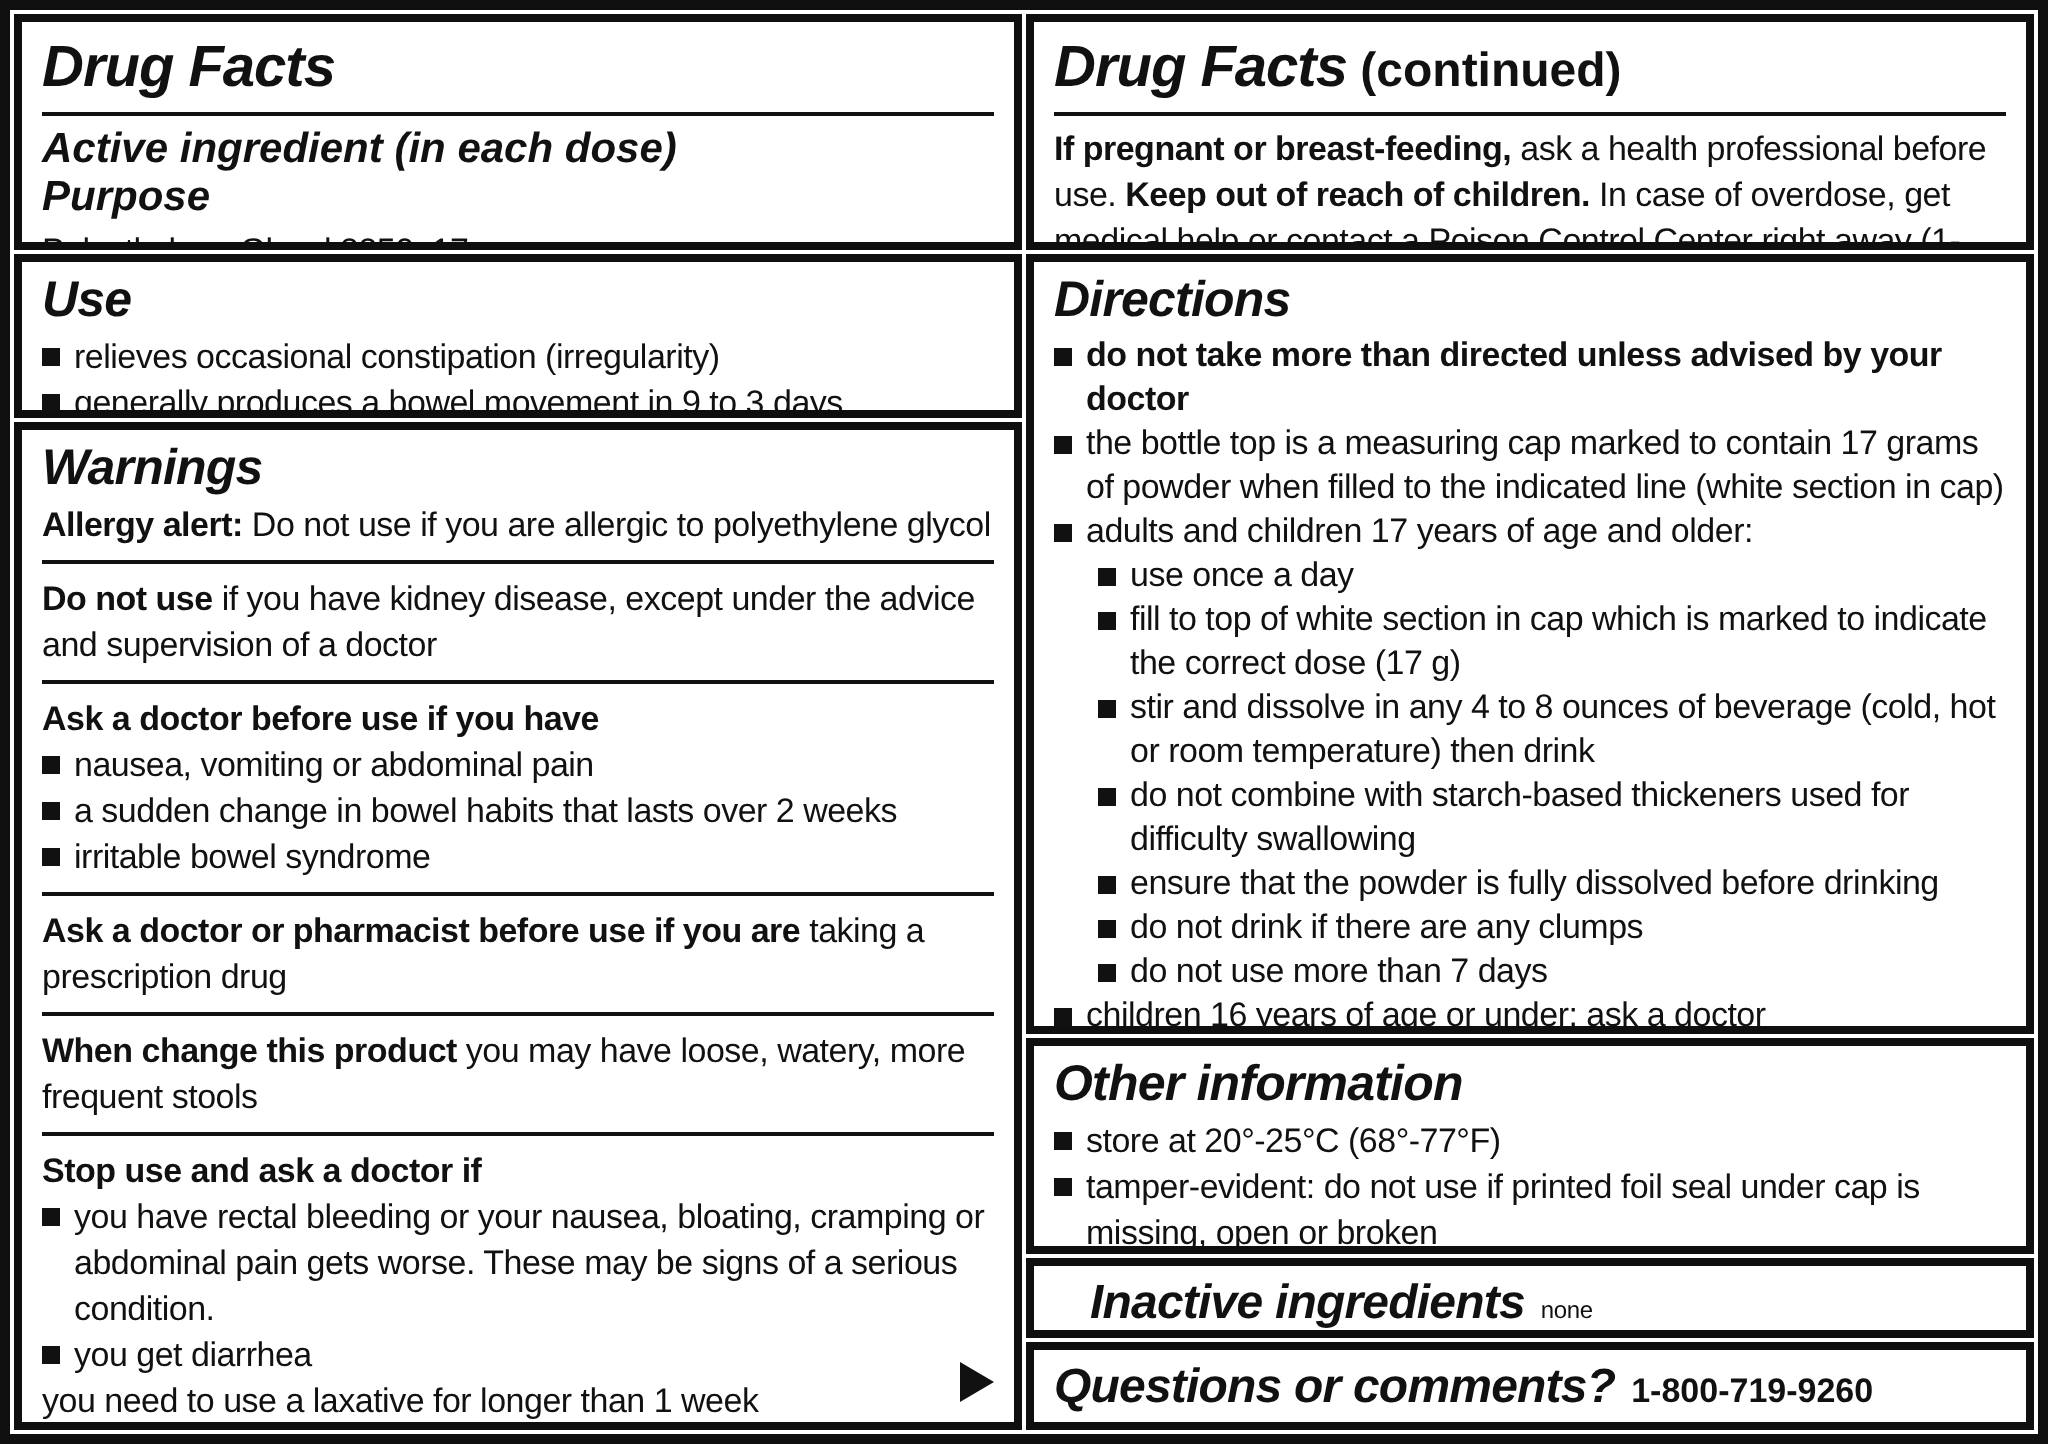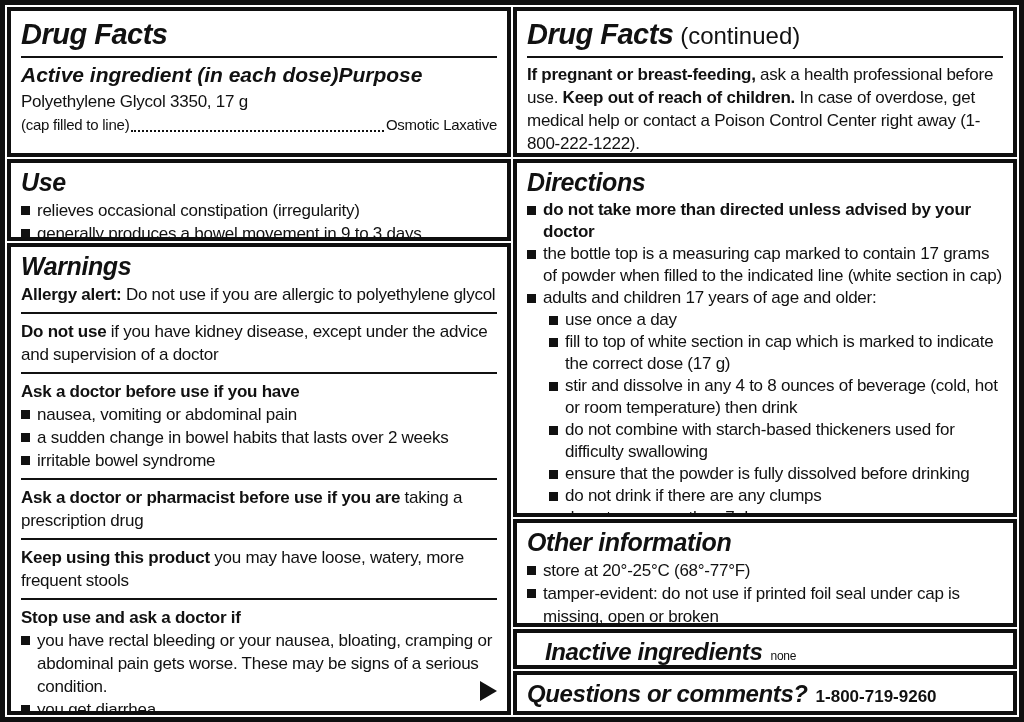--- a/index.html
+++ b/index.html
@@ -4,46 +4,46 @@
 <style>
   * { margin:0; padding:0; box-sizing:border-box; }
   html,body { width:1024px; height:722px; }
   body { font-family:"Liberation Sans", sans-serif; color:#111; background:#fff; }
   .label { width:1024px; height:722px; background:#0f0f0f; padding:5px; }
   .sheet { width:100%; height:100%; background:#fff; padding:2px; display:flex; gap:2px; }
   .col { flex:1; display:flex; flex-direction:column; gap:2px; min-width:0; }
   .box { border:4px solid #0f0f0f; background:#fff; padding:5px 10px 6px 10px; overflow:hidden; }
 
   .df-title { font-size:29px; font-weight:bold; font-style:italic; letter-spacing:-0.5px; padding:2px 0 4px 0; }
-  .df-title .suffix { font-style:normal; font-weight:normal; font-size:24px; letter-spacing:0; }
+  .df-title .suffix { font-style:normal; font-weight:bold; font-size:24px; letter-spacing:0; }
   .rule { height:2px; background:#111; margin:1px 0 5px 0; }
   .thin-rule { height:2px; background:#111; margin:6px 0; }
 
   .sec-head { font-size:25px; font-weight:bold; font-style:italic; letter-spacing:-0.4px; margin-bottom:2px; }
-  .sub-head-row { display:flex; justify-content:flex-start; font-size:21px; font-weight:bold; font-style:italic; margin:2px 0 3px 0; }
+  .sub-head-row { display:flex; justify-content:flex-start; font-size:21px; font-weight:bold; font-style:italic; margin:2px 0 3px 0;flex-direction:column; }
 
   .body-text { font-size:17px; line-height:23px; letter-spacing:-0.25px; }
   .b { font-weight:bold; }
 
   .leader-row { display:flex; align-items:flex-end; font-size:15px; line-height:23px; letter-spacing:-0.25px; }
   .leader { flex:1; border-bottom:2px dotted #111; margin:0 2px 4px 2px; min-width:20px; }
 
   ul { list-style:none; }
   li { display:flex; align-items:flex-start; font-size:17px; line-height:23px; letter-spacing:-0.25px; }
   .sq { width:9px; height:9px; background:#111; flex:0 0 9px; margin:7px 7px 0 0; }
   .lvl2 { margin-left:22px; }
 
   .directions li, .directions .body-text { line-height:22px; }
 
   .warnings-box { position:relative; flex:1; }
   .arrow { position:absolute; right:10px; bottom:10px; width:0; height:0;
            border-left:17px solid #111; border-top:10px solid transparent; border-bottom:10px solid transparent; }
 
   .grow { flex:1; }
-  .h126 { height:150px; flex:0 0 auto; }
+  .h126 { height:118px; flex:0 0 auto; }
   .h94  { height:82px; flex:0 0 auto; }
   .h106 { height:108px; flex:0 0 auto; }
   .h40  { height:40px; flex:0 0 auto; display:flex; align-items:baseline;padding-left:28px; }
   .h44  { height:44px; flex:0 0 auto; display:flex; align-items:baseline; }
 
   .inline-head { font-size:24px; font-weight:bold; font-style:italic; letter-spacing:-0.4px; margin-right:8px; }
   .inline-val { font-size:12px; letter-spacing:-0.2px; }
   .phone { font-size:17px; font-weight:bold; letter-spacing:0; }
   .mt2 { margin-top:2px; }
 </style>
@@ -108,21 +108,21 @@
               <span class="sq"></span>
               <span>irritable bowel syndrome</span>
             </li>
         </ul>
         <div class="thin-rule"></div>
         <div class="body-text">
           <span class="b">Ask a doctor or pharmacist before use if you are</span><span> taking a prescription drug</span>
         </div>
         <div class="thin-rule"></div>
         <div class="body-text">
-          <span class="b">Keep using this product</span><span> you may have loose, watery, more frequent stools</span>
+          <span class="b">When change this product</span><span> you may have loose, watery, more frequent stools</span>
         </div>
         <div class="thin-rule"></div>
         <div class="body-text b">Stop use and ask a doctor if</div>
         <ul>
           <li>
               <span class="sq"></span>
               <span>you have rectal bleeding or your nausea, bloating, cramping or abdominal pain gets worse. These may be signs of a serious condition.</span>
             </li>
           <li>
               <span class="sq"></span>

